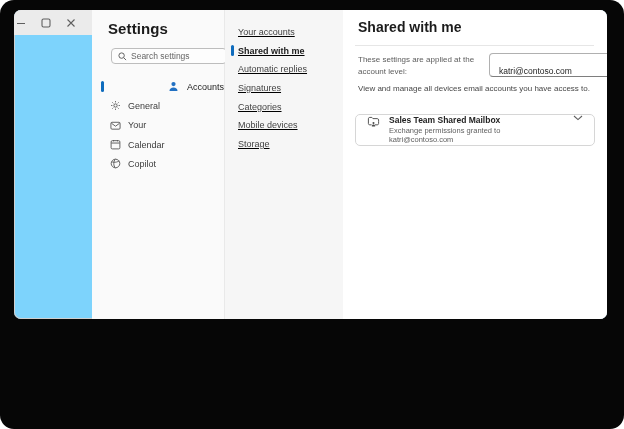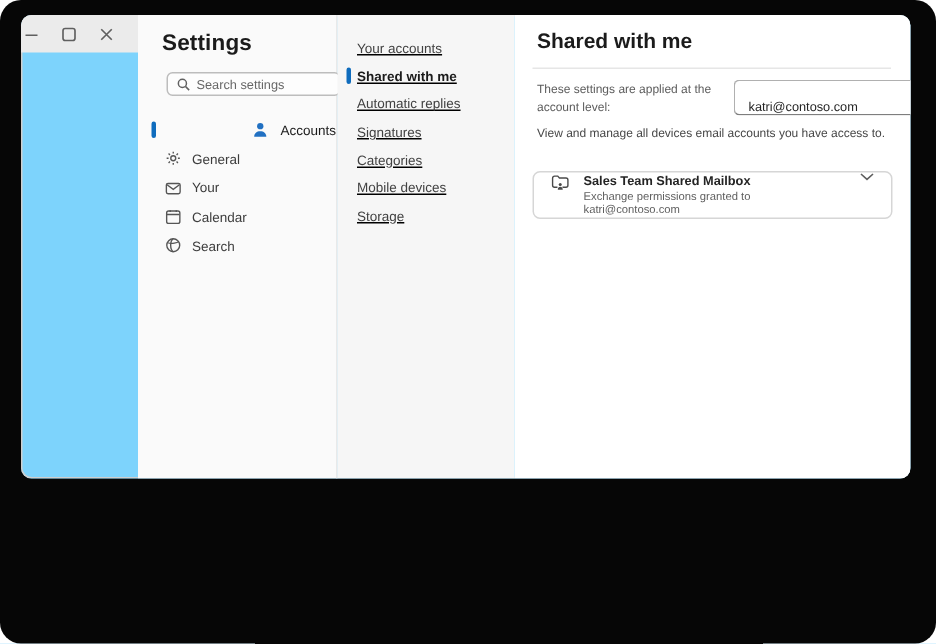--- a/index.html
+++ b/index.html
@@ -143,21 +143,21 @@
         </div>
         <div class="navrow">
 
           <span class="ic">
             <svg width="11" height="11" viewBox="0 0 12 12">
                 <circle cx="6" cy="6" r="4.7" fill="none" stroke="#565656" stroke-width="1"></circle>
                 <path d="M6 1.3 C3.5 3 3.5 9 6 10.7" fill="none" stroke="#565656" stroke-width="1"></path>
                 <path d="M2 4.2 C5 5.5 9 4 10.2 3.2" fill="none" stroke="#565656" stroke-width="0.9"></path>
               </svg>
           </span>
-          <span>Search</span>
+          <span>Copilot</span>
         </div>
       </div>
     </div>
 
     <div class="subnav">
       <div class="subrow">
 
         <span>Your accounts</span>
       </div>
       <div class="subrow selected">

